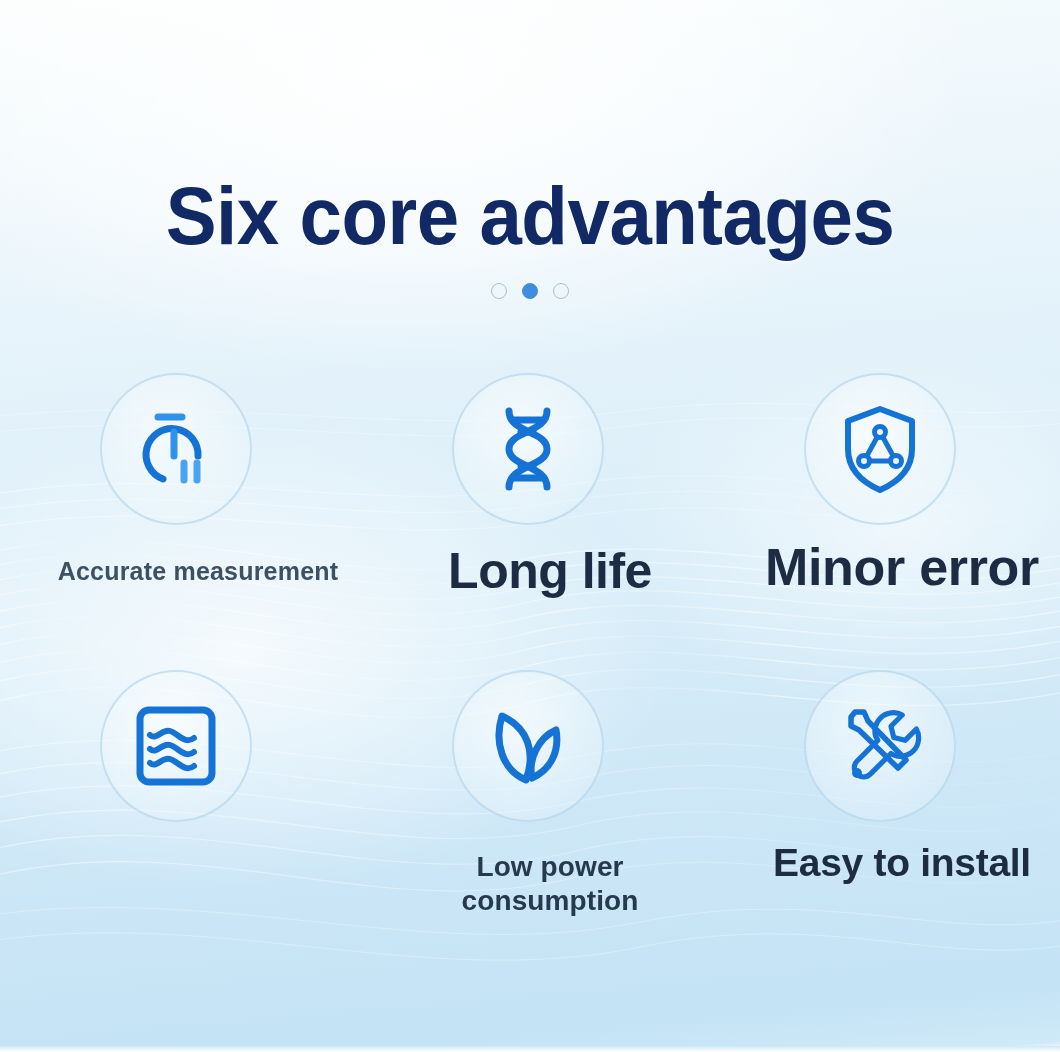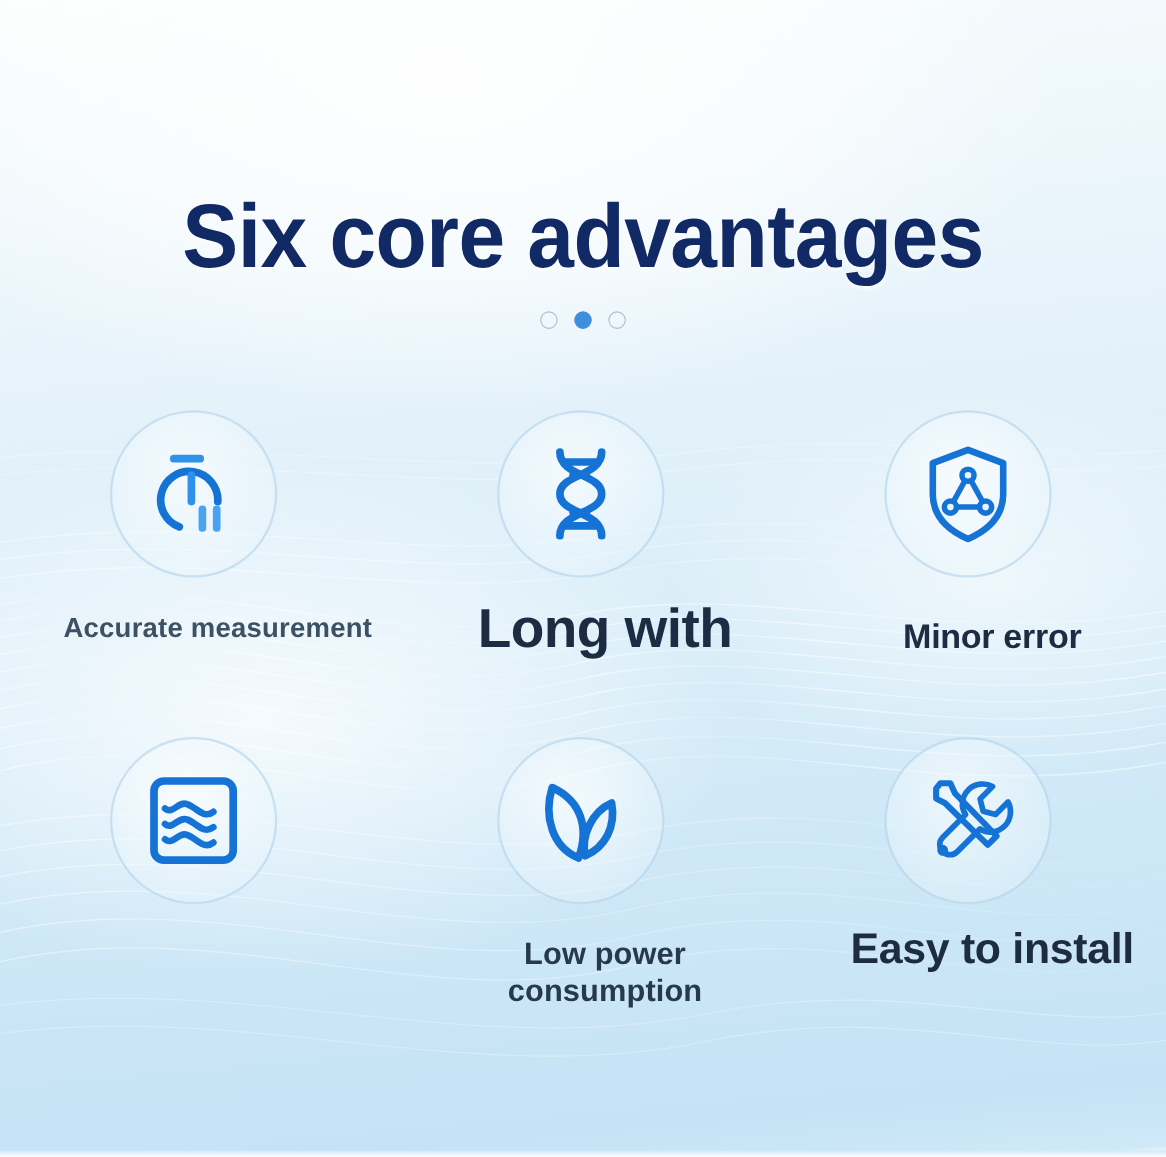--- a/index.html
+++ b/index.html
@@ -193,22 +193,22 @@
     letter-spacing: 0.2px;
   }
   .lbl-longlife {
     top: 172px;
     font-size: 50px;
     line-height: 58px;
     color: #1d2c42;
     letter-spacing: -0.5px;
   }
   .lbl-minorerror {
-    top: 184px;
-    font-size: 31px;
+    top: 172px;
+    font-size: 52px;
     line-height: 50px;
     color: #1d2c42;
     letter-spacing: -0.3px;
   }
 
   
   .lbl-comply {
     top: 168px;
     font-size: 28px;
     line-height: 33px;
@@ -331,21 +331,21 @@
               <g fill="none" stroke="#1573d6" stroke-width="7" stroke-linecap="round">
                 <path d="M26,10 C26,32 64,30 64,48 C64,66 26,64 26,86"></path>
                 <path d="M64,10 C64,32 26,30 26,48 C26,66 64,64 64,86"></path>
                 <path d="M31,19 L59,19"></path>
                 <path d="M38,31 L50,31"></path>
                 <path d="M38,65 L50,65"></path>
                 <path d="M31,77 L59,77"></path>
               </g>
             </svg>
           </div>
-          <div class="label lbl-longlife">Long with</div>
+          <div class="label lbl-longlife">Long life</div>
         </div>
 
         <div class="cell c3">
           <div class="icon-circle">
             <svg width="92" height="96" viewBox="0 0 92 96">
               <g fill="none" stroke="#1573d6" stroke-width="6" stroke-linejoin="round" stroke-linecap="round">
                 <path d="M46,8 L78,20 L78,48 C78,70 62,82 46,89 C30,82 14,70 14,48 L14,20 Z"></path>
                 <path d="M46,31 L30,60 L62,60 Z" stroke-width="5"></path>
                 <circle cx="46" cy="31" r="5.5" fill="#eaf4fd" stroke-width="5"></circle>
                 <circle cx="30" cy="60" r="5.5" fill="#eaf4fd" stroke-width="5"></circle>

